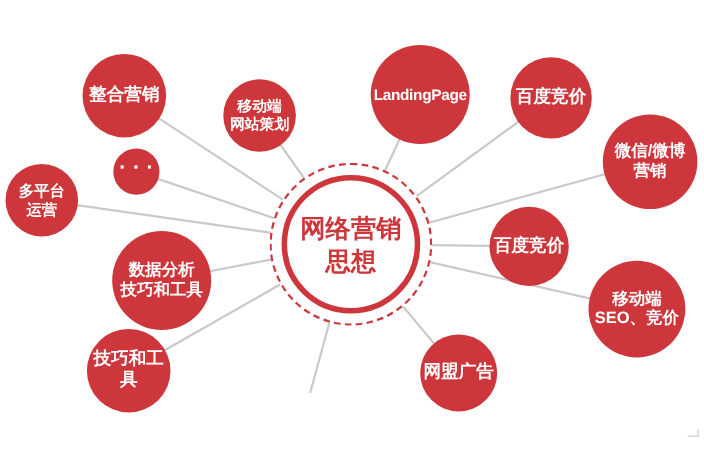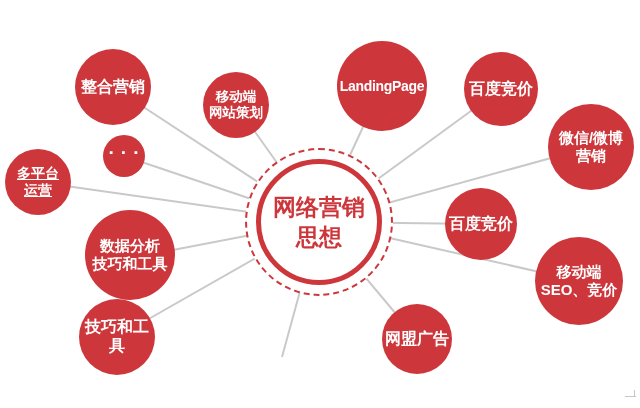--- a/index.html
+++ b/index.html
@@ -12,21 +12,21 @@
   svg.connectors{position:absolute;left:0;top:0;}
   .node{
     position:absolute;border-radius:50%;
     background:#cd373b;color:#ffffff;
     display:flex;flex-direction:column;align-items:center;justify-content:center;
     font-weight:bold;text-align:center;line-height:1.18;
     box-sizing:border-box;
   }
   .f16{font-size:16px;}
   .f15{font-size:15px;}
-  .f14{font-size:14px;text-decoration:underline;}
+  .f14{font-size:14px;}
   .f13{font-size:13.5px;}
   .latin{font-size:14px;letter-spacing:-0.3px;}
   .ellipsis-label{
     font-size:19px;letter-spacing:6px;text-indent:6px;font-weight:bold;
     transform:translateY(-3px);
   }
   .center-outer{
     position:absolute;left:245px;top:148px;width:148px;height:148px;
     border:2px dashed #cd373b;border-radius:50%;background:#ffffff;
     display:flex;align-items:center;justify-content:center;box-sizing:border-box;
@@ -101,21 +101,21 @@
 
   <div class="node f16" style="left:382px;top:304px;width:70px;height:70px">
     <span>网盟广告</span>
   </div>
 
 
   <div class="node f16" style="left:79px;top:299px;width:76px;height:76px">
     <span>技巧和工具</span>
   </div>
 
-  <div class="node f15" style="left:85px;top:210px;width:90px;height:90px">
+  <div class="node f15" style="left:102px;top:210px;width:90px;height:90px">
     <span>数据分析</span>
     <span>技巧和工具</span>
   </div>
 
   <div class="node f14" style="left:5px;top:149px;width:66px;height:66px">
     <span>多平台</span>
     <span>运营</span>
   </div>
 
   <div class="node" style="left:103px;top:135px;width:42px;height:42px">

